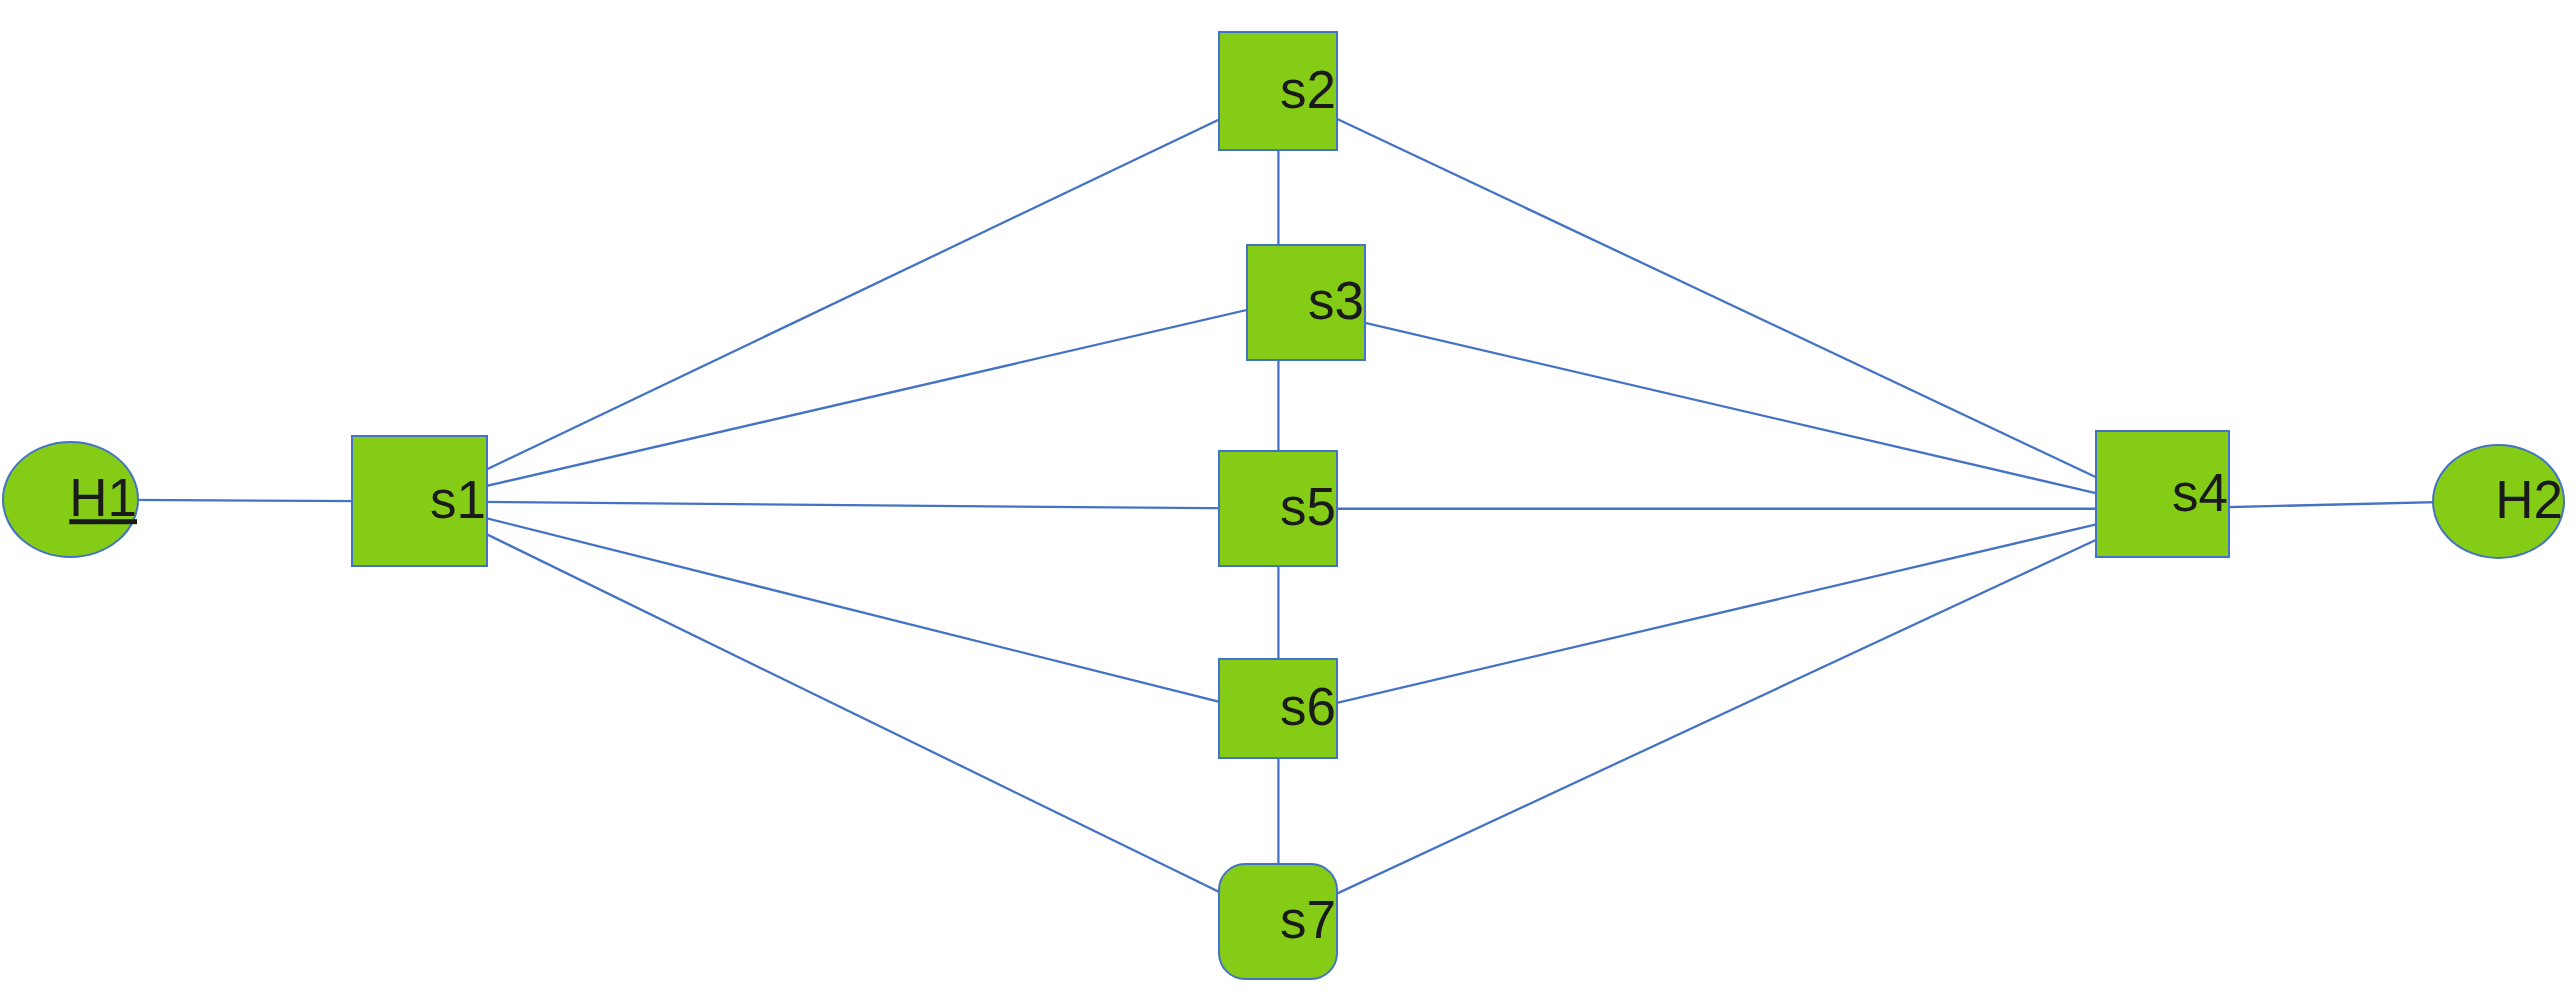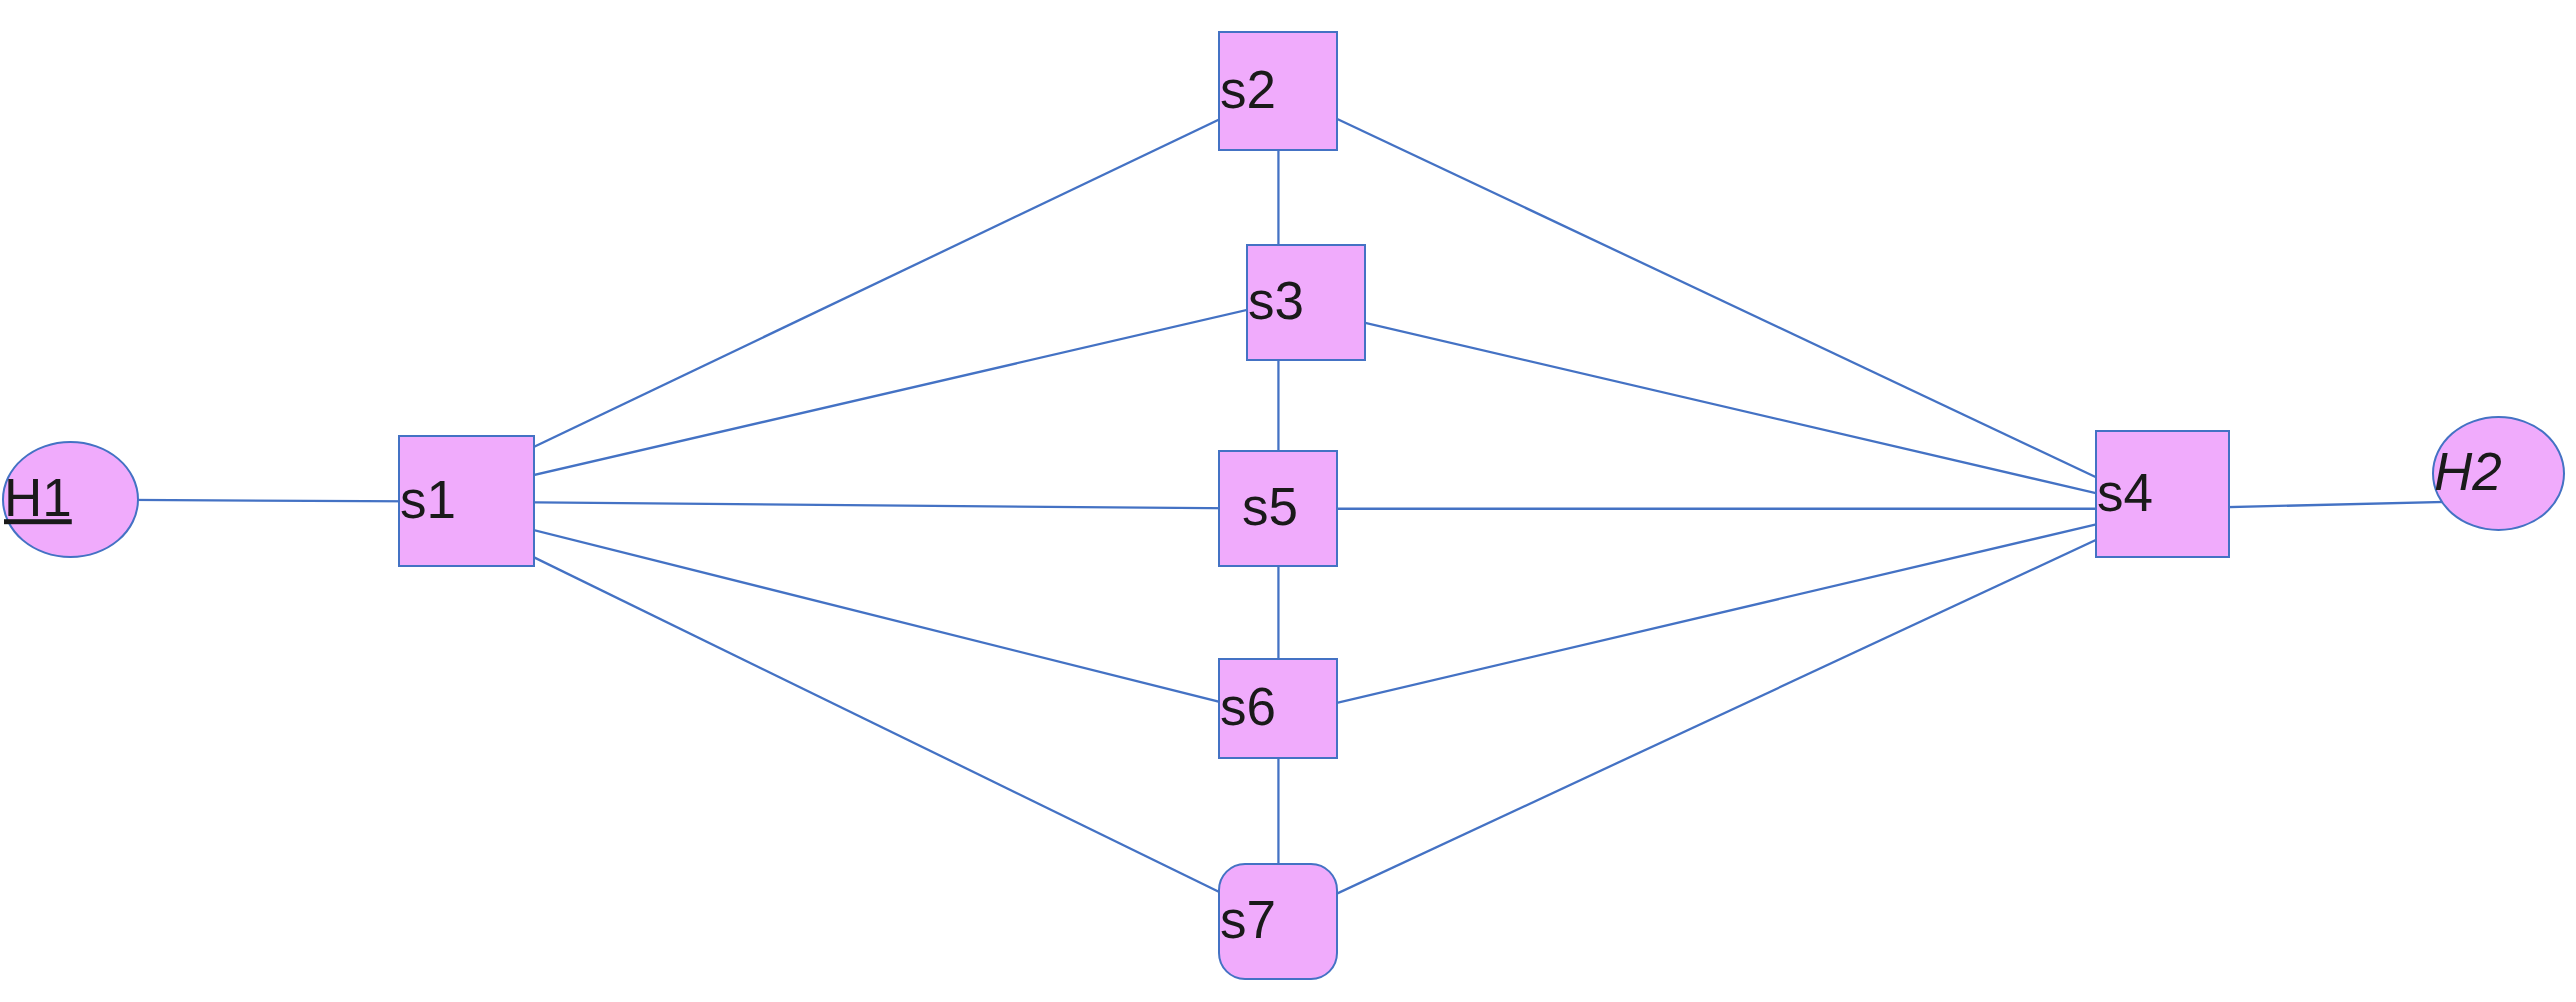--- a/index.html
+++ b/index.html
@@ -18,25 +18,25 @@
   #edges-layer {
     position: absolute;
     left: 0;
     top: 0;
     width: 2576px;
     height: 1002px;
   }
   .node {
     position: absolute;
     box-sizing: border-box;
-    background: #f0abfc;
+    background: #84cc16;
     border: 2.7px solid #4472C4;
     display: flex;
     align-items: center;
-    justify-content: flex-start;
+    justify-content: flex-end;
     color: #1a1a1a;
     font-size: 53px;
     line-height: 1;
   }
   .node.circle {
     border-radius: 50%;
     border-width: 2.3px;
   }
   .node.square {
     border-radius: 0;
@@ -64,39 +64,39 @@
       <line x1="1402" y1="332" x2="2372" y2="558" stroke="#4472C4" stroke-width="2.5"></line>
       <line x1="1402" y1="558" x2="2372" y2="558" stroke="#4472C4" stroke-width="2.5"></line>
       <line x1="1402" y1="786" x2="2372" y2="558" stroke="#4472C4" stroke-width="2.5"></line>
       <line x1="1402" y1="1010" x2="2372" y2="558" stroke="#4472C4" stroke-width="2.5"></line>
       <line x1="2372" y1="558" x2="2740" y2="549" stroke="#4472C4" stroke-width="2.5"></line>
     </svg>
   <div id="nodes-layer">
       <div class="node circle" style="left: 2px; top: 441px; width: 137px; height: 117px; text-decoration: underline;">
         <span>H1</span>
       </div>
-      <div class="node square" style="left: 351px; top: 435px; width: 137px; height: 132px; margin-left: 47px;">
+      <div class="node square" style="left: 351px; top: 435px; width: 137px; height: 132px;">
         <span>s1</span>
       </div>
       <div class="node square" style="left: 1218px; top: 31px; width: 120px; height: 120px;">
         <span>s2</span>
       </div>
       <div class="node square" style="left: 1218px; top: 244px; width: 120px; height: 117px; margin-left: 28px;">
         <span>s3</span>
       </div>
       <div class="node square" style="left: 1218px; top: 450px; width: 120px; height: 117px; padding-left: 22px;">
         <span>s5</span>
       </div>
       <div class="node square" style="left: 1218px; top: 658px; width: 120px; height: 101px;">
         <span>s6</span>
       </div>
       <div class="node square" style="left: 1218px; top: 863px; width: 120px; height: 117px; border-radius: 27px;">
         <span>s7</span>
       </div>
       <div class="node square" style="left: 2095px; top: 430px; width: 135px; height: 128px;">
         <span>s4</span>
       </div>
-      <div class="node circle" style="left: 2432px; top: 416px; width: 133px; height: 115px; font-style: italic;">
+      <div class="node circle" style="left: 2432px; top: 444px; width: 133px; height: 115px;">
         <span>H2</span>
       </div>
     </div>
 </div>
 
 
 </body></html>

